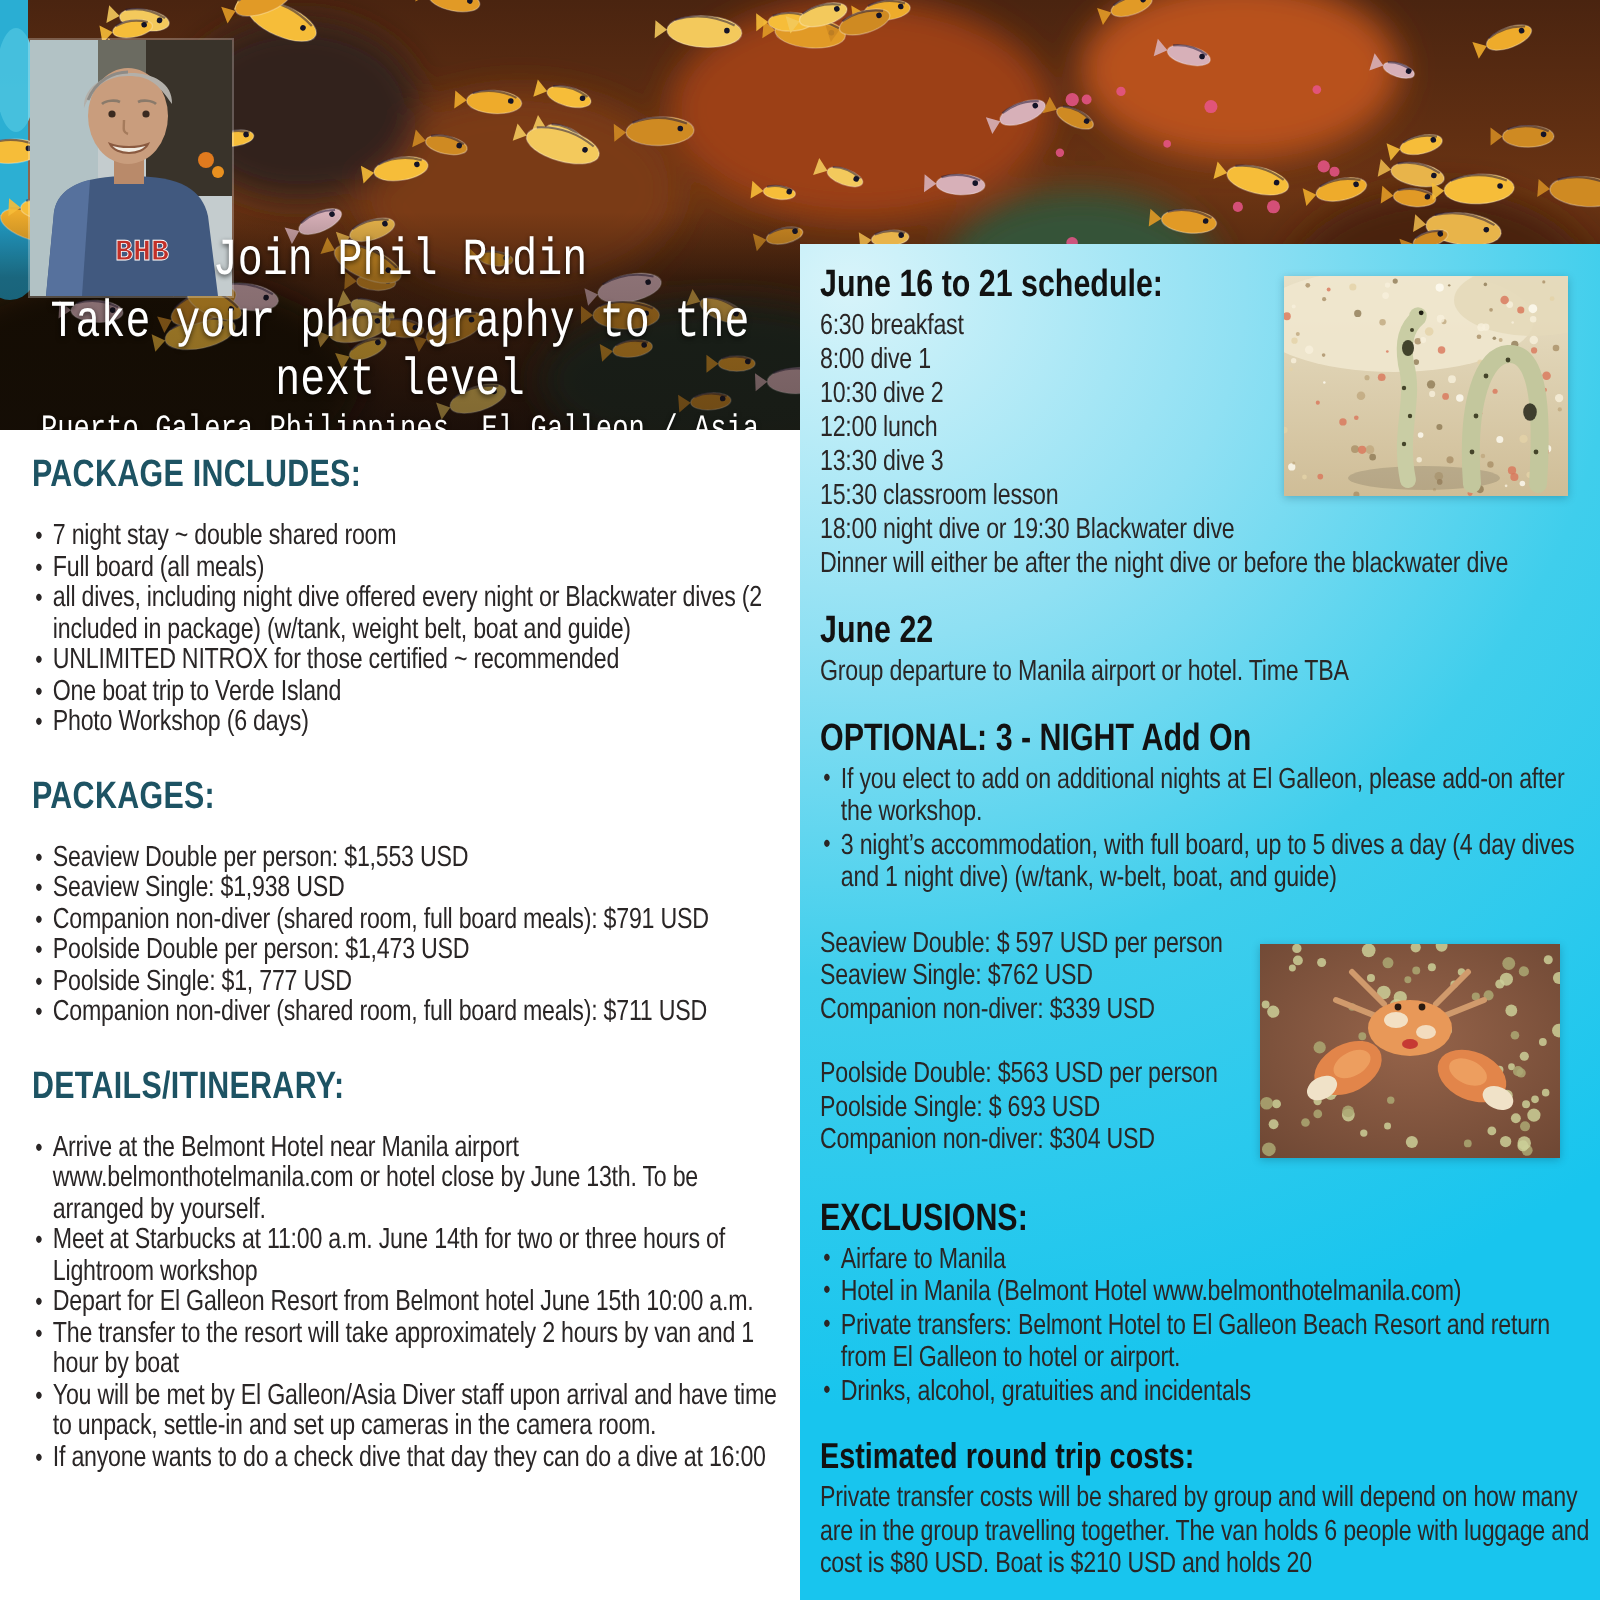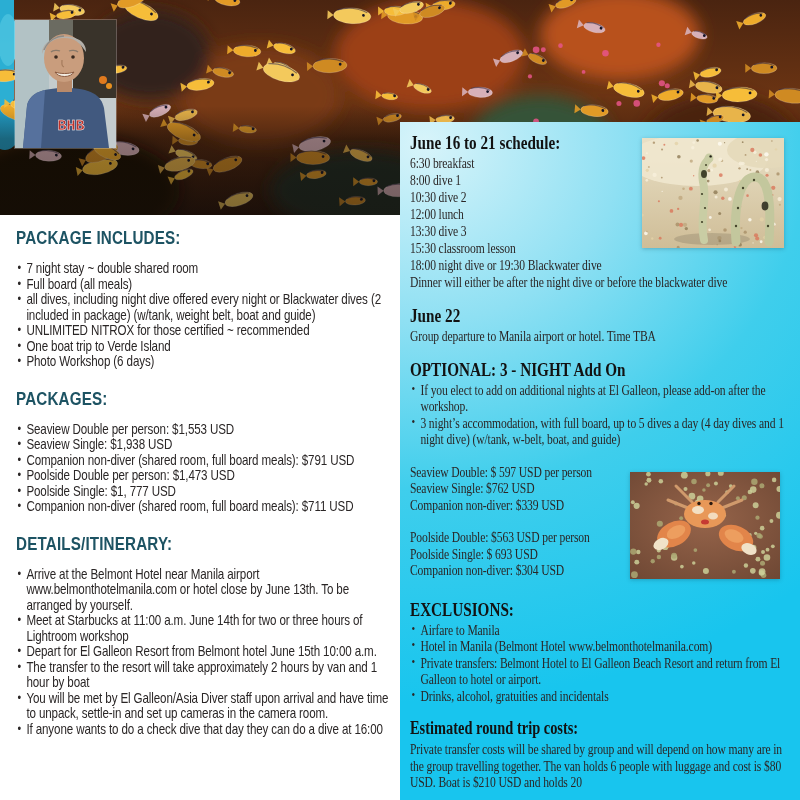--- a/index.html
+++ b/index.html
@@ -18,21 +18,21 @@
   .bt-join{font-size:26px;line-height:29px;font-weight:400;}
   .bt-title{font-size:26px;line-height:29px;font-weight:400;margin-top:2px;}
   .bt-sub{font-size:17px;line-height:20px;font-weight:400;margin-top:1px;}
   .bt-dates{font-size:18px;line-height:21px;font-weight:400;}
 
   
   .left-col{position:absolute;left:0;top:215px;width:400px;height:585px;background:#ffffff;
     padding:12px 8px 0 16px;box-sizing:border-box;border-radius:16px;}
   .right-panel{position:absolute;left:400px;top:122px;width:400px;height:678px;box-sizing:border-box;
     padding:10px 0 0 10px;
-    background:radial-gradient(ellipse 620px 560px at 6% 3%, #d8f4fa 0%, #8fe0f3 32%, #3fceec 62%, #18c5ee 100%);font-family:Liberation Serif, serif;}
+    background:radial-gradient(ellipse 620px 560px at 6% 3%, #d8f4fa 0%, #8fe0f3 32%, #3fceec 62%, #18c5ee 100%);}
   .shrink{transform:scaleX(0.8);transform-origin:0 0;}
   .left-col .shrink{width:470px;}
   .right-panel .shrink{width:481px;}
 
   .sec-head{font-size:19px;line-height:22px;font-weight:700;color:#1d5363;margin:18px 0 12px 0;letter-spacing:0.2px;}
   .sec-head.first{margin-top:0;}
   .rp-head{font-size:19px;line-height:21px;font-weight:700;color:#121212;margin:14px 0 2px 0;}
   .rp-head.first{margin-top:0;margin-bottom:2px;}
   .rp-head.small{font-size:18px;}
 
@@ -631,20 +631,28 @@
       <path d="M27,34 C26,12 72,10 71,32 C64,22 60,18 49,18 C38,18 31,24 27,34 Z" fill="#b3b0aa"></path>
       <path d="M29,30 C33,20 42,16 49,16" stroke="#8e8b86" stroke-width="1.4" fill="none"></path>
       <circle cx="41" cy="37" r="1.8" fill="#3a2a20"></circle>
         <circle cx="58" cy="37" r="1.8" fill="#3a2a20"></circle>
       <path d="M36,32 C38,30 43,30 45,31" stroke="#8a7a6a" stroke-width="1.3" fill="none"></path>
       <path d="M54,31 C56,30 61,30 63,32" stroke="#8a7a6a" stroke-width="1.3" fill="none"></path>
       <path d="M47,40 C47,44 46,46 49,47" stroke="#a57b5c" stroke-width="1.2" fill="none"></path>
       <path d="M40,52 C43,58 56,58 59,52 C54,54 45,54 40,52 Z" fill="#f2ece2" stroke="#8a5a40" stroke-width="1"></path>
     </svg>
 
+    <div class="banner-text">
+      <div class="shrinkc">
+        <div class="bt-join">Join Phil Rudin</div>
+        <div class="bt-title">Take your photography to the next level</div>
+        <div class="bt-sub">Puerto Galera Philippines, El Galleon / Asia Divers</div>
+        <div class="bt-dates">June 15-22 2020</div>
+      </div>
+    </div>
   </div>
 
   <div class="left-col">
     <div class="shrink">
       <div class="sec-head first">PACKAGE INCLUDES:</div>
       <div class="body-txt blist">
           <div class="li">7 night stay ~ double shared room</div>
           <div class="li">Full board (all meals)</div>
           <div class="li">all dives, including night dive offered every night or Blackwater dives (2 included in package) (w/tank, weight belt, boat and guide)</div>
           <div class="li">UNLIMITED NITROX for those certified ~ recommended</div>

